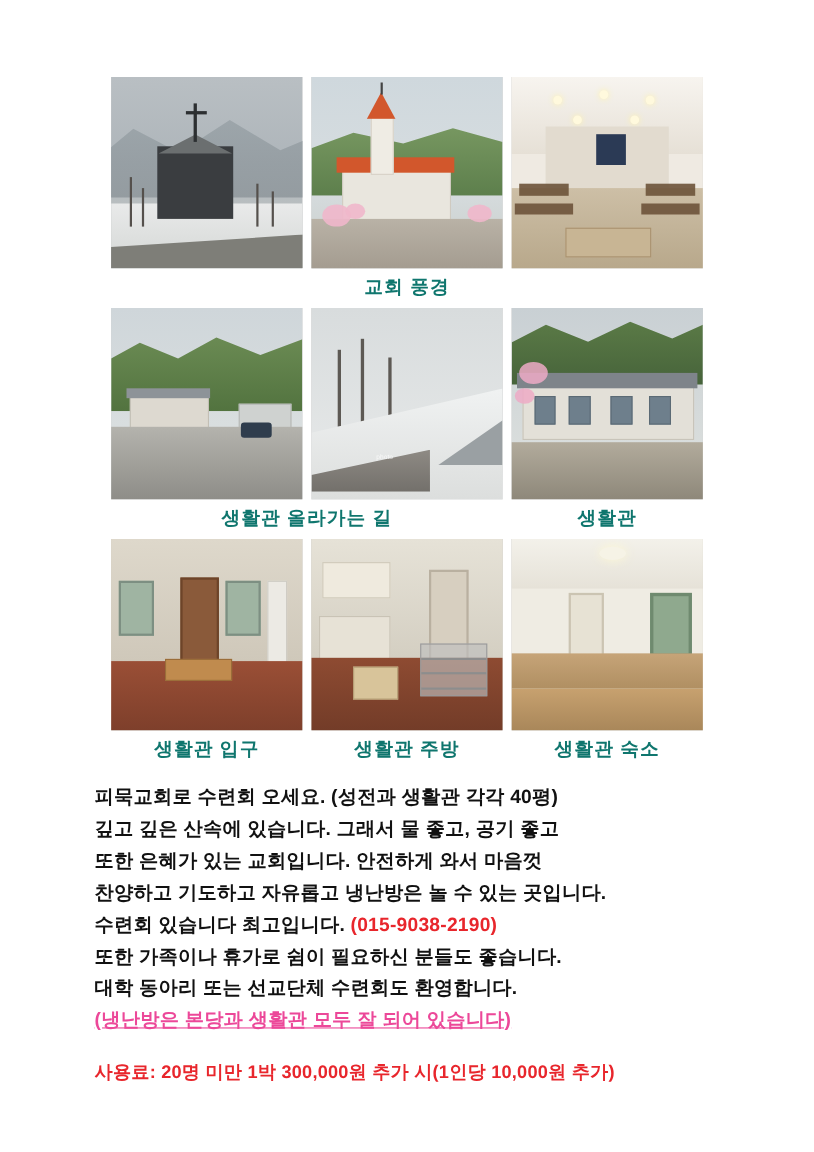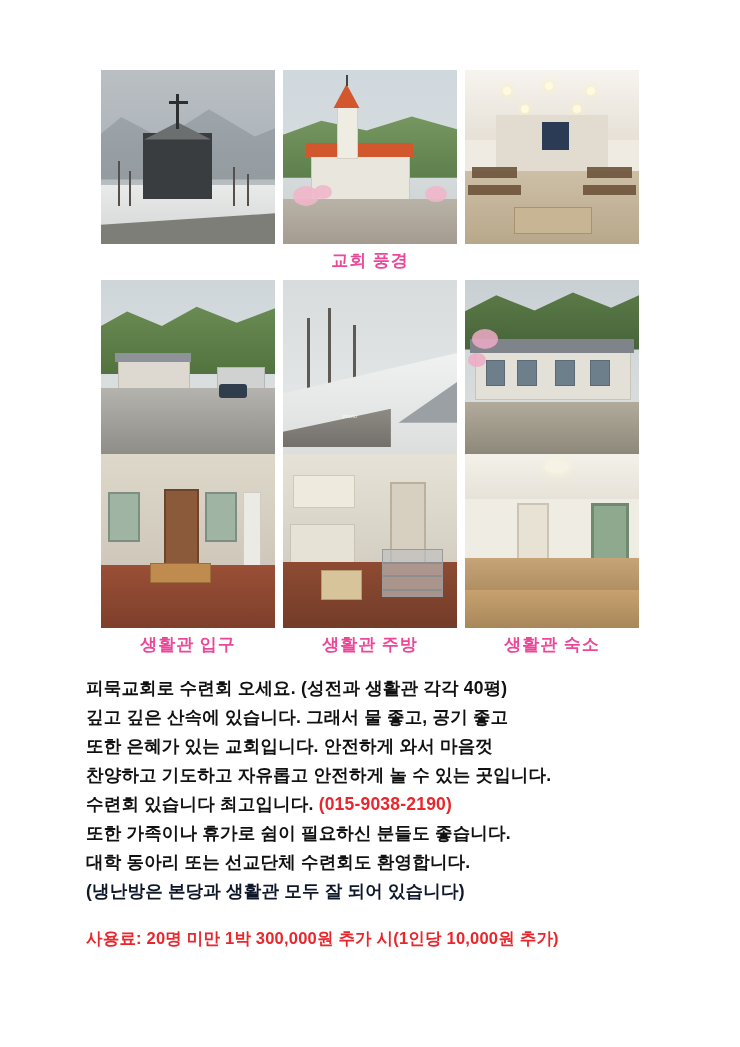--- a/index.html
+++ b/index.html
@@ -49,21 +49,21 @@
     gap: 8px;
     margin-top: 6px;
     margin-bottom: 8px;
   }
   .caption-cell {
     width: 174px;
     text-align: center;
     font-size: 17px;
     font-weight: bold;
     letter-spacing: 1px;
-    color: #ec4899;
+    color: #0f766e;
     line-height: 22px;
     height: 22px;
   }
   
   .caption-wide {
     width: 356px;
   }
 
   
   .text-block {
@@ -76,21 +76,22 @@
     font-weight: bold;
     line-height: 29px;
     color: #111;
     white-space: nowrap;
     letter-spacing: 0.2px;
   }
   .phone {
     color: #e8262c;
   }
   .blue {
-    color: #0f172a;
+    color: #ec4899;
+    text-decoration: underline;
   }
   .footer-note {
     margin-top: 22px;
     padding-left: 86px;
     font-size: 16.5px;
     font-weight: bold;
     color: #e8262c;
     letter-spacing: 0.2px;
     white-space: nowrap;
   }
@@ -469,20 +470,24 @@
           <div class="win" style="left:30%;"></div>
           <div class="win" style="left:52%;"></div>
           <div class="win" style="left:72%;"></div>
           <div class="ground"></div>
           <div class="blossom" style="left:4%; top:28%; width:26px; height:20px;"></div>
           <div class="blossom" style="left:2%; top:42%; width:18px; height:14px;"></div>
         </div>
       </div>
     </div>
 
+    <div class="caption-row">
+      <div class="caption-cell caption-wide">생활관 올라가는 길</div>
+      <div class="caption-cell">생활관</div>
+    </div>
 
     <div class="photo-row">
       <div class="photo">
         <div class="scene s-entrance">
           <div class="wall"></div>
           <div class="win" style="left:4%;"></div>
           <div class="win" style="left:60%;"></div>
           <div class="door"></div>
           <div class="ac"></div>
           <div class="floor"></div>
@@ -522,21 +527,21 @@
       <div class="caption-cell">생활관 주방</div>
       <div class="caption-cell">생활관 숙소</div>
     </div>
 
   </div>
 
   <div class="text-block">
     <div class="line">피묵교회로 수련회 오세요. (성전과 생활관 각각 40평)</div>
     <div class="line">깊고 깊은 산속에 있습니다. 그래서 물 좋고, 공기 좋고</div>
     <div class="line">또한 은혜가 있는 교회입니다. 안전하게 와서 마음껏</div>
-    <div class="line">찬양하고 기도하고 자유롭고 안전하게 놀 수 있는 곳입니다.</div>
+    <div class="line">찬양하고 기도하고 자유롭고 냉난방은 놀 수 있는 곳입니다.</div>
     <div class="line">
       <span>수련회 있습니다 최고입니다. </span><span class="phone">(015-9038-2190)</span>
     </div>
     <div class="line">또한 가족이나 휴가로 쉼이 필요하신 분들도 좋습니다.</div>
     <div class="line">대학 동아리 또는 선교단체 수련회도 환영합니다.</div>
     <div class="line blue">(냉난방은 본당과 생활관 모두 잘 되어 있습니다)</div>
   </div>
 
   <div class="footer-note">사용료: 20명 미만 1박 300,000원 추가 시(1인당 10,000원 추가)</div>
 

